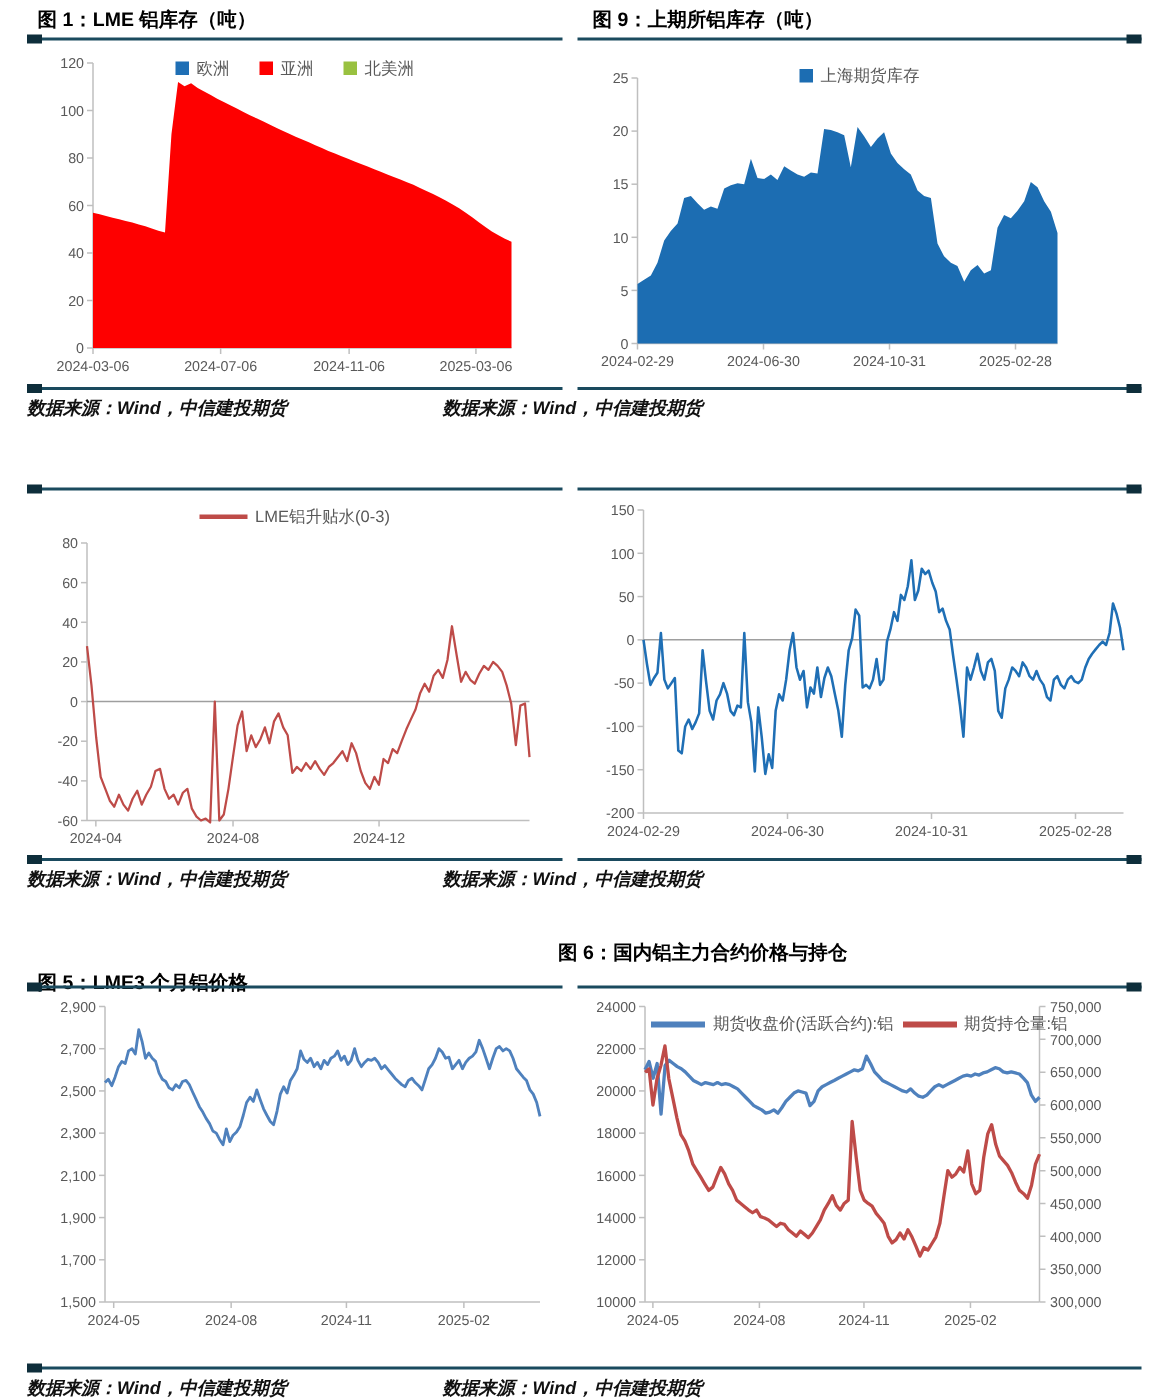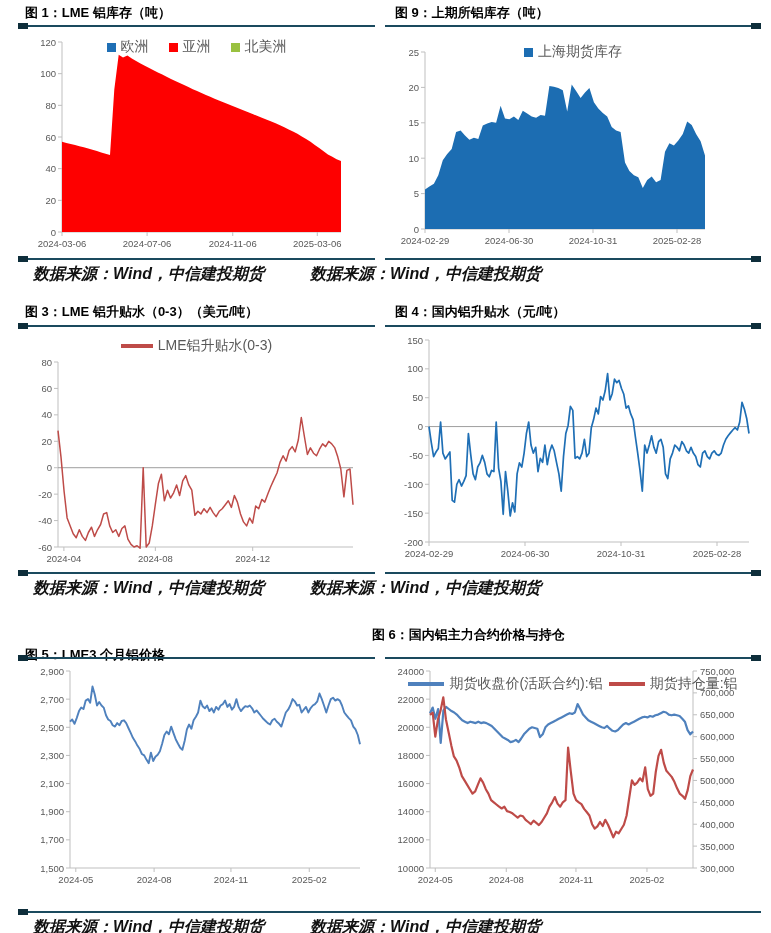--- a/index.html
+++ b/index.html
@@ -3,24 +3,24 @@
 <meta charset="utf-8">
 <style>
   html,body{margin:0;padding:0;background:#fff;}
   .page{position:relative;width:771px;height:933px;background:#fff;overflow:hidden;
         font-family:"Liberation Sans",sans-serif;}
   .fig-title{position:absolute;font-size:13px;font-weight:bold;color:#000;white-space:nowrap;}
   .sep{position:absolute;height:2px;background:#1A4A5E;}
   .sep .nb{position:absolute;top:-2px;width:10px;height:6px;background:#0E2E3B;}
   .nb.left{left:0;}
   .nb.right{right:0;}
-  .src{position:absolute;font-size:16px;font-weight:bold;font-style:italic;color:#111;white-space:nowrap;margin-left:15px;}
+  .src{position:absolute;font-size:12px;font-weight:bold;font-style:italic;color:#111;white-space:nowrap;}
   .chart{position:absolute;}
   .legend{position:absolute;left:0;width:100%;display:flex;justify-content:center;align-items:center;
-          gap:20px;font-size:14px;color:#595959;pointer-events:none;white-space:nowrap;}
+          gap:20px;font-size:11px;color:#595959;pointer-events:none;white-space:nowrap;}
   .li{display:flex;align-items:center;gap:5px;}
   .sw{display:inline-block;flex:none;}
   .sq{width:9px;height:9px;}
   .ln{width:32px;height:3.5px;}
   .ln2{width:36px;height:4px;}
   text.t{font-size:9.5px;fill:#595959;font-family:"Liberation Sans",sans-serif;}
 </style>
 </head>
 <body>
 
@@ -112,22 +112,20 @@
 
   <div class="sep" style="left:18px;top:258px;width:357px;">
       <span class="nb left"></span>
     </div>
   <div class="sep" style="left:385px;top:258px;width:376px;">
       <span class="nb right"></span>
     </div>
   <div class="src" style="left:18px;top:264px;">数据来源：Wind，中信建投期货</div>
   <div class="src" style="left:295px;top:264px;">数据来源：Wind，中信建投期货</div>
 
-  <div class="fig-title" style="left:25px;top:303px;">图 3：LME 铝升贴水（0-3）（美元/吨）</div>
-  <div class="fig-title" style="left:395px;top:303px;">图 4：国内铝升贴水（元/吨）</div>
   <div class="sep" style="left:18px;top:325px;width:357px;">
       <span class="nb left"></span>
     </div>
   <div class="sep" style="left:385px;top:325px;width:376px;">
       <span class="nb right"></span>
     </div>
 
   <div class="chart" style="left:18px;top:330px;width:357px;height:239px;">
     <div class="legend" style="top:7px;">
       <span class="li">

